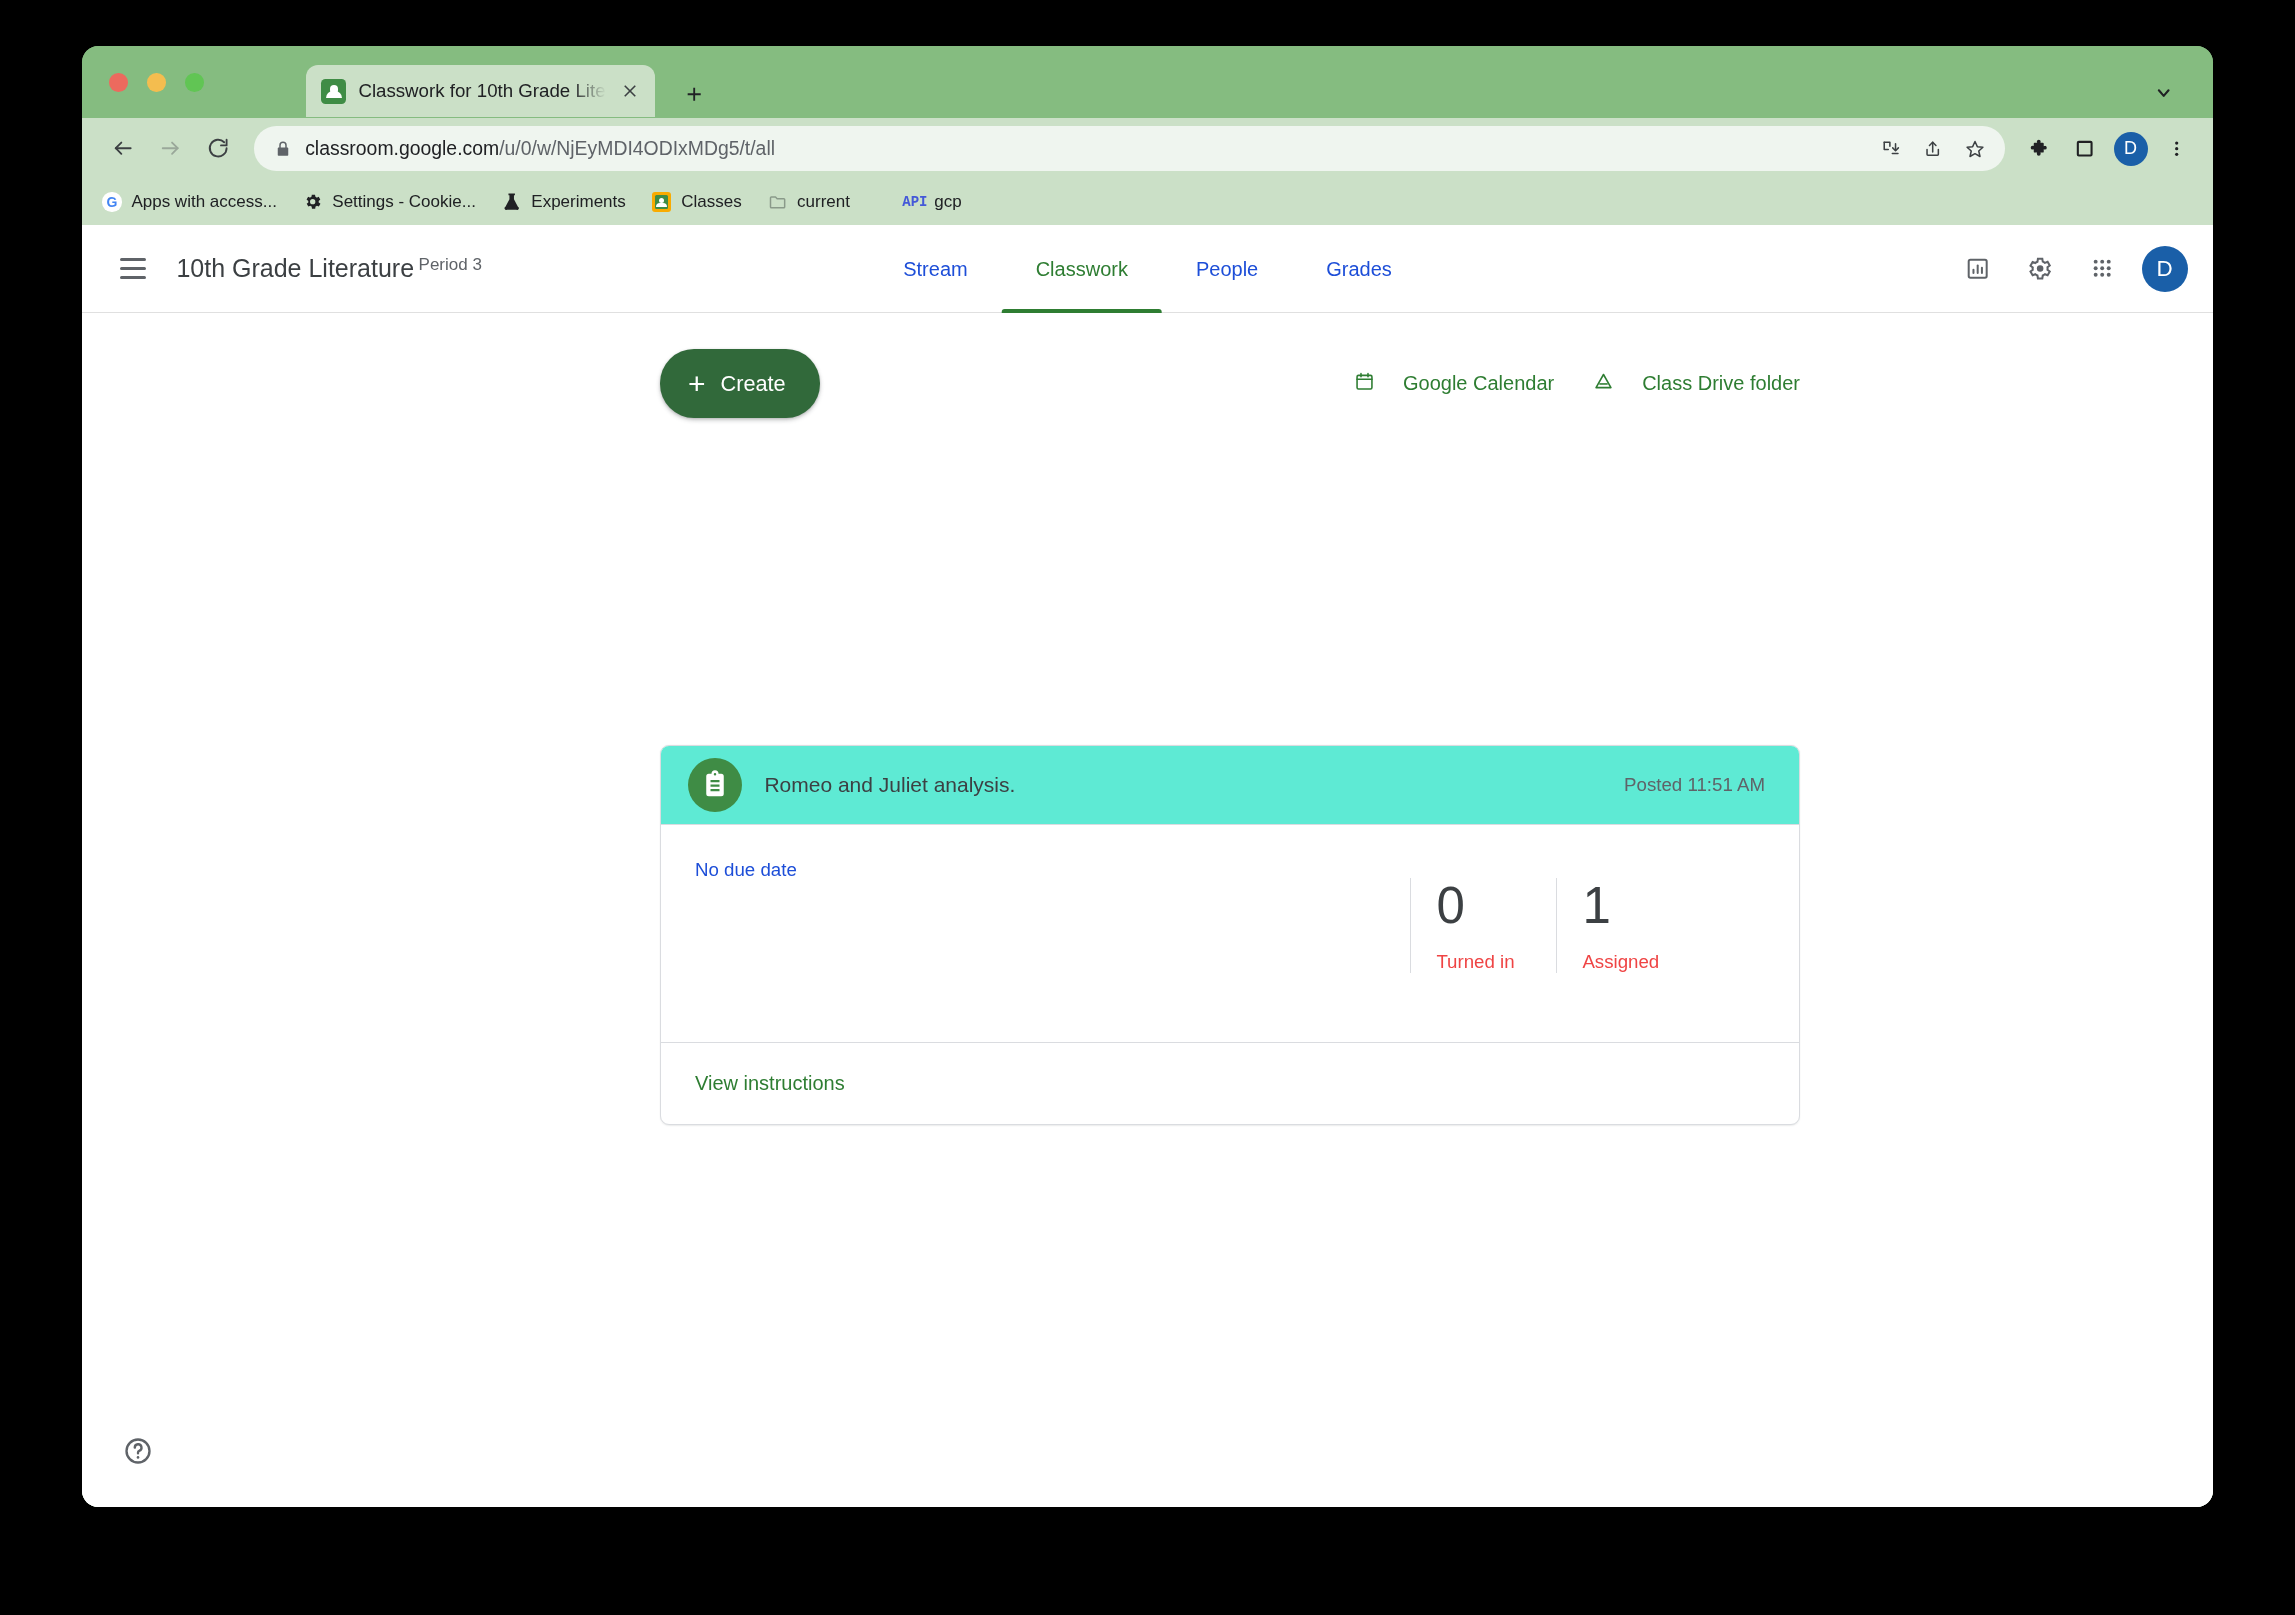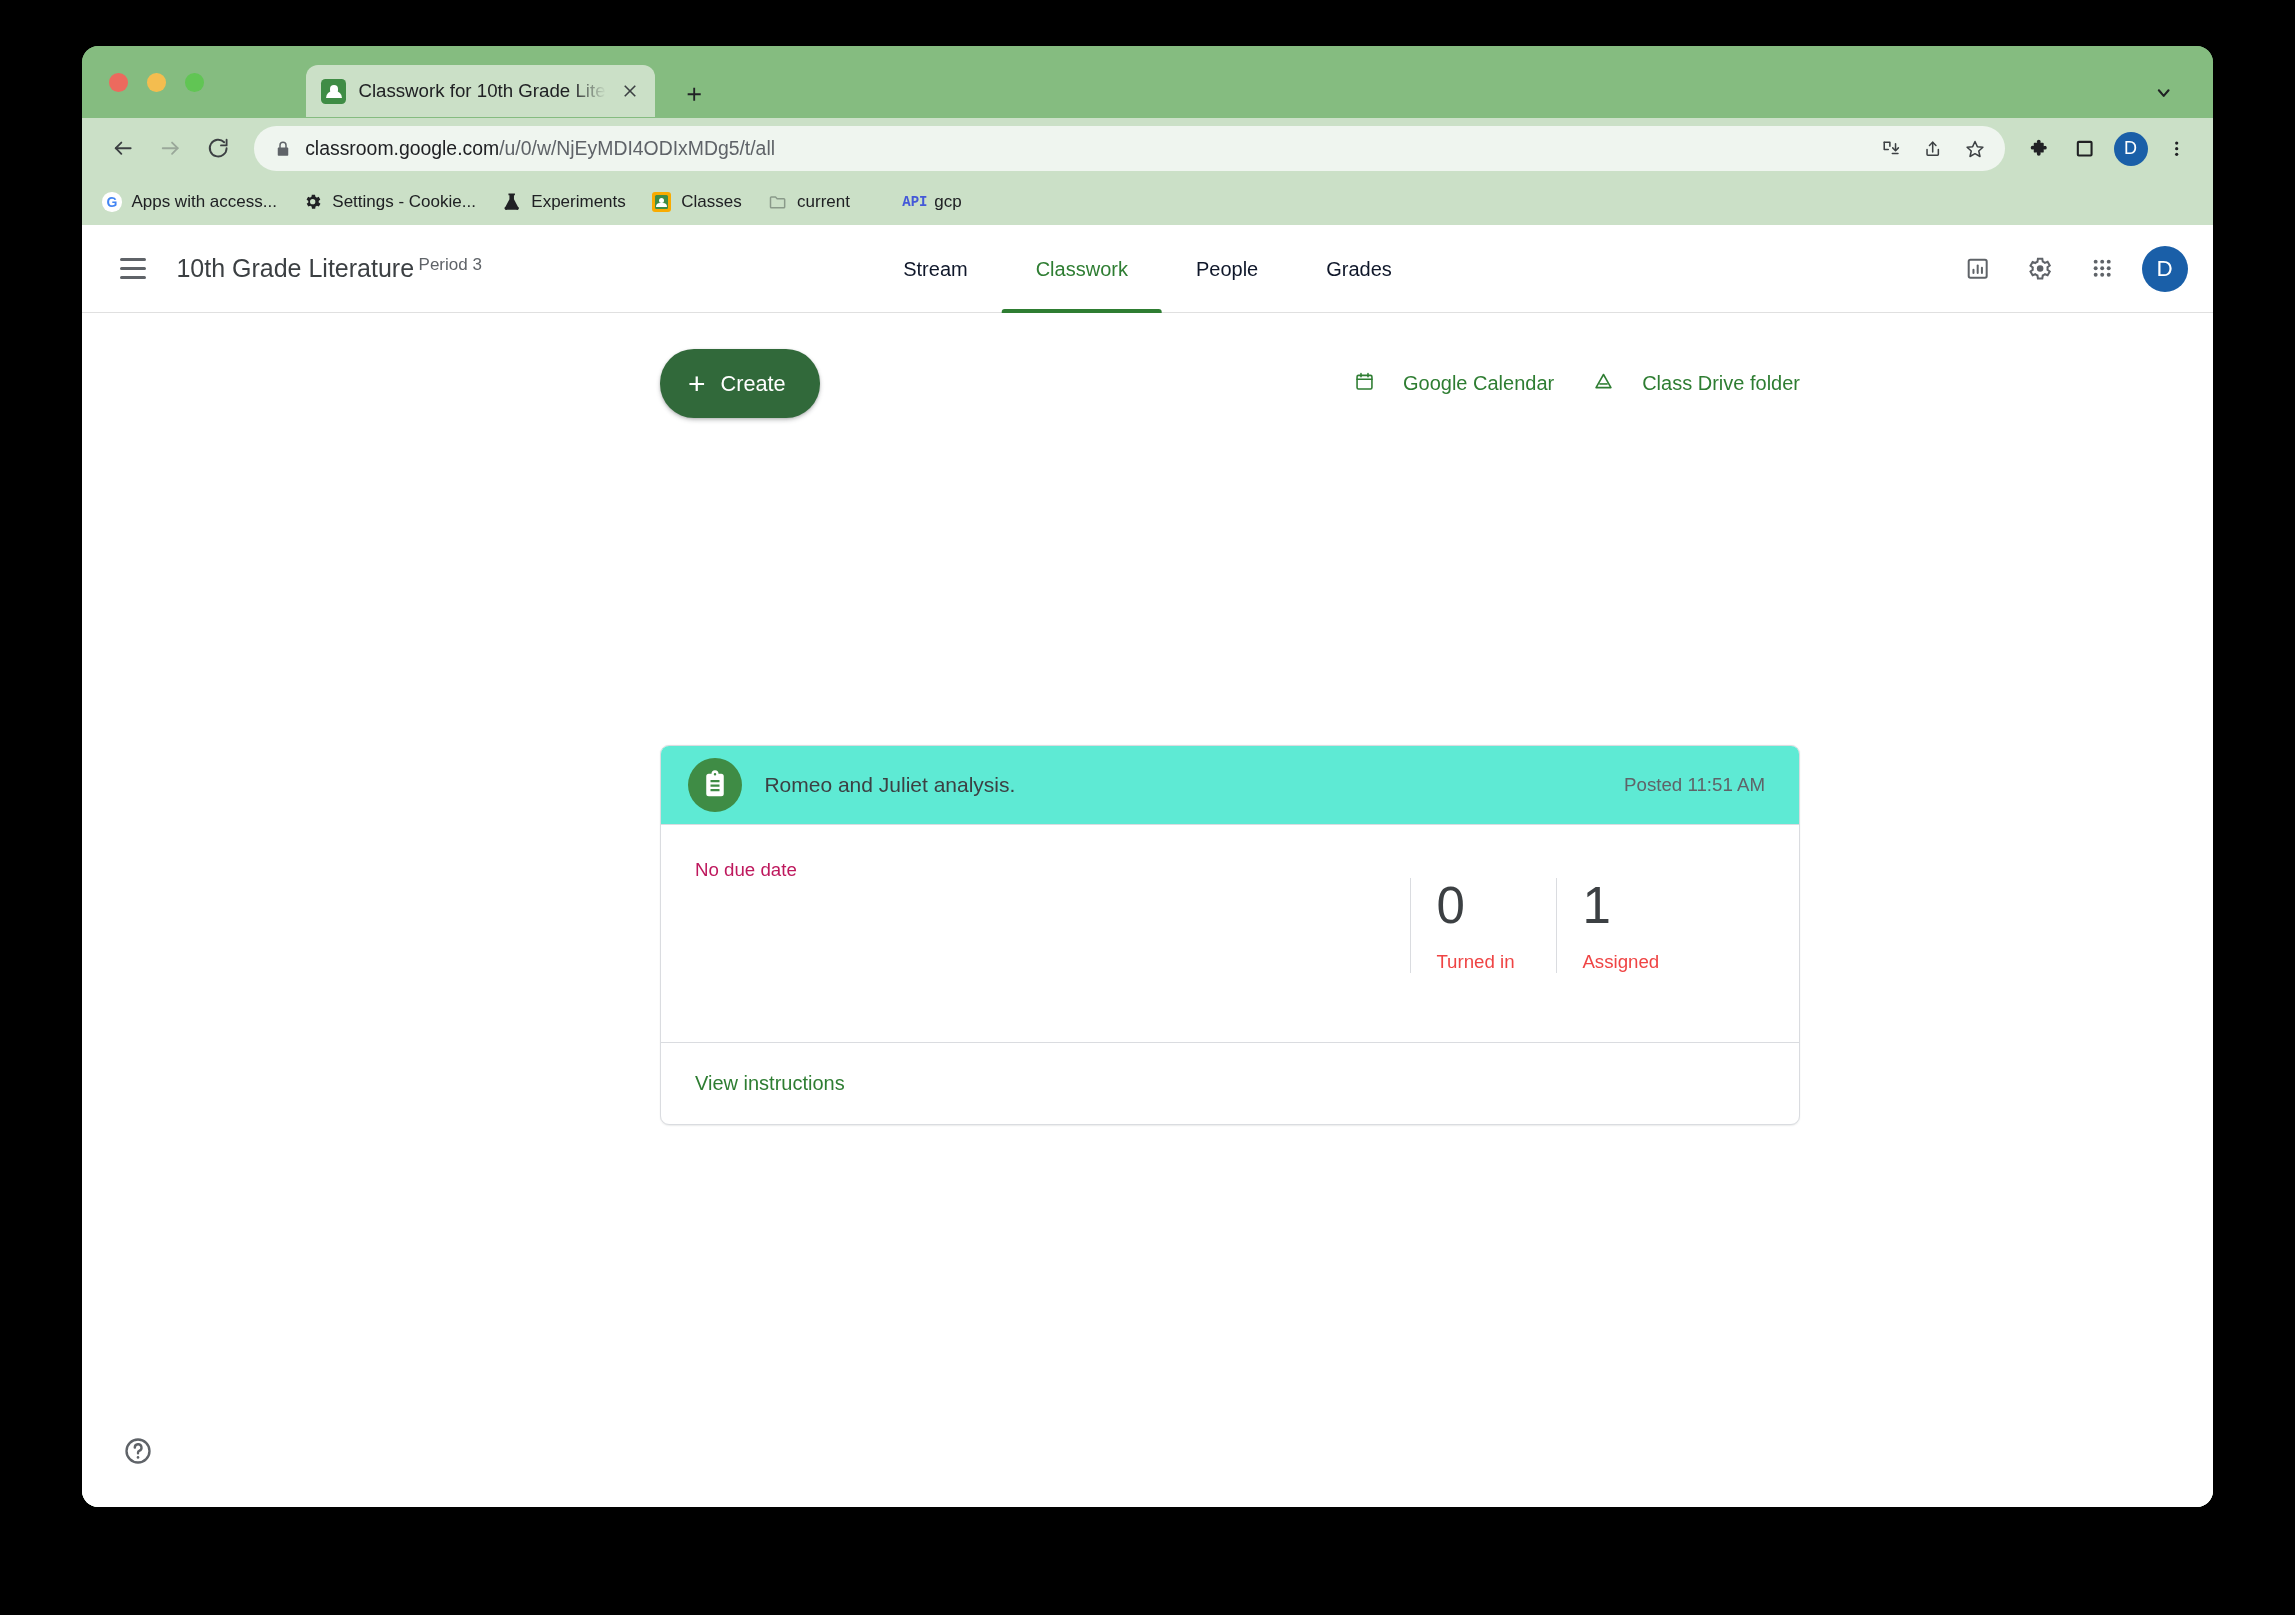--- a/index.html
+++ b/index.html
@@ -210,21 +210,21 @@
 
   .cr-tabs {
     position: absolute;
     left: 50%; transform: translateX(-50%);
     top: 0; height: 88px;
     display: flex; align-items: stretch;
   }
   .cr-tab {
     display: flex; align-items: center;
     padding: 0 34px;
-    font-size: 20px; color: #0f172a;
+    font-size: 20px; color: #1d4ed8;
     position: relative;
     white-space: nowrap;
   }
   .cr-tab.active { color: #2E7D32; }
   .cr-tab.active::after {
     content: ""; position: absolute;
     left: 0; right: 0; bottom: 0; height: 4.5px;
     background: #2E7D32;
     border-radius: 3px 3px 0 0;
   }
@@ -312,21 +312,21 @@
   .card-title { font-size: 21px; color: #3c4043; }
   .card-posted { margin-left: auto; font-size: 18.7px; color: #5f6368; white-space: nowrap; }
 
   .card-body {
     padding: 34px 34px 42px 34px;
     display: flex; align-items: flex-start;
     min-height: 217px;
     position: relative;
   }
   .body-left { flex: 1 1 auto; min-width: 0; }
-  .due { font-size: 18.7px; color: #be185d; margin-bottom: 33px; }
+  .due { font-size: 18.7px; color: #1d4ed8; margin-bottom: 33px; }
   .descr { font-size: 20px; color: #3c4043; line-height: 1.55; max-width: 478px; }
 
   .stats {
     flex: 0 0 auto;
     display: flex;
     align-self: flex-start;
     margin-top: 19.4px;
     margin-right: 63px;
   }
   .stat {

